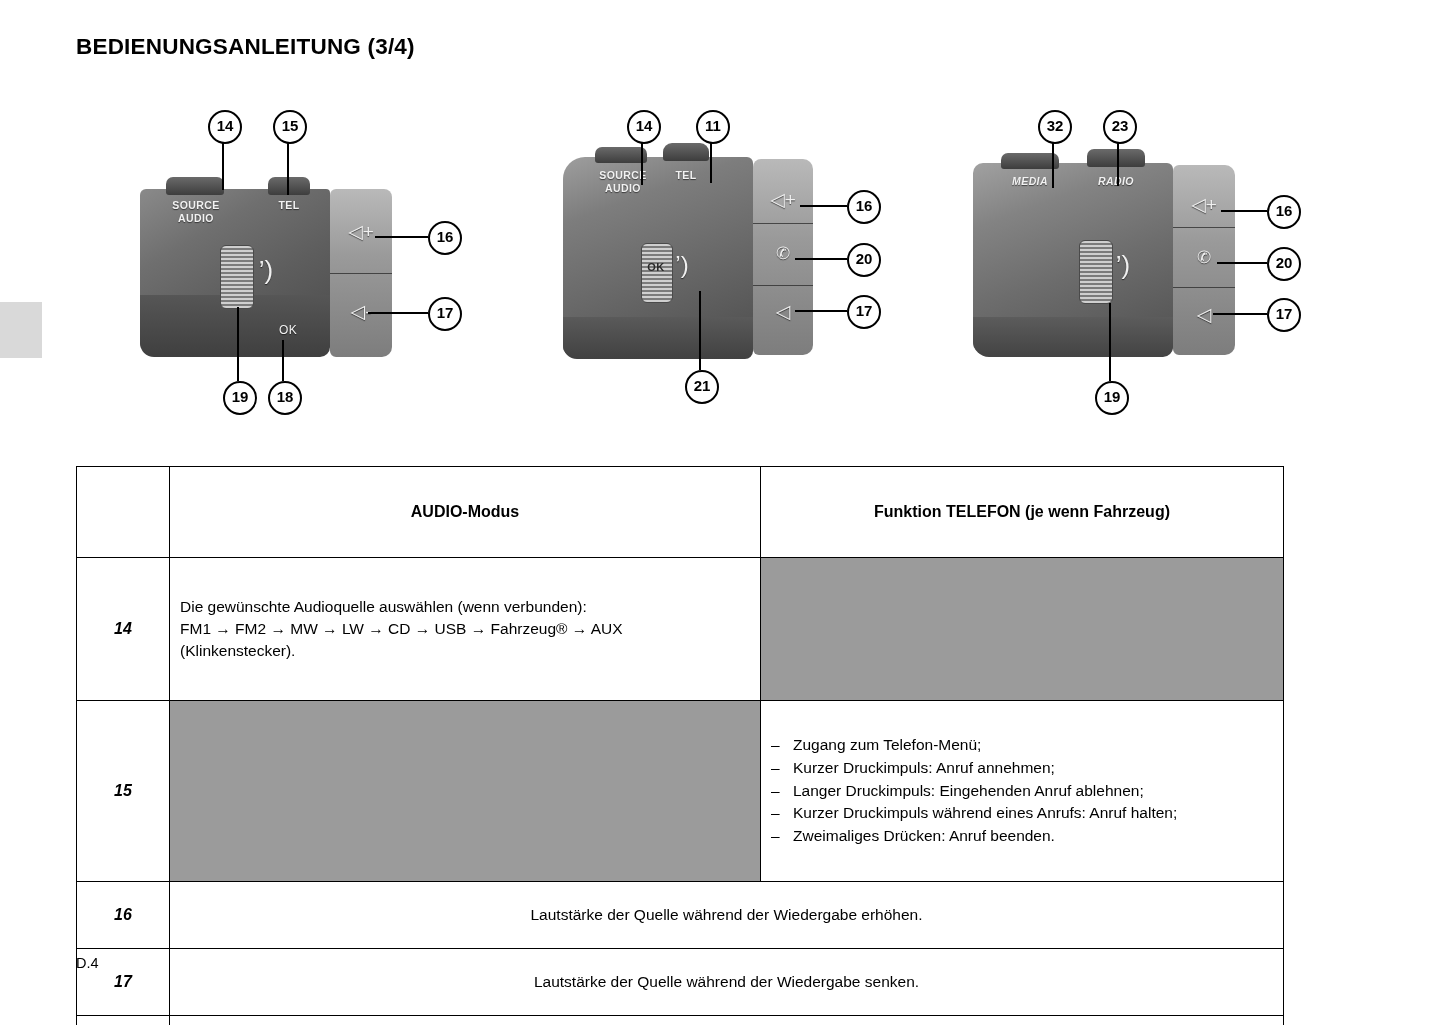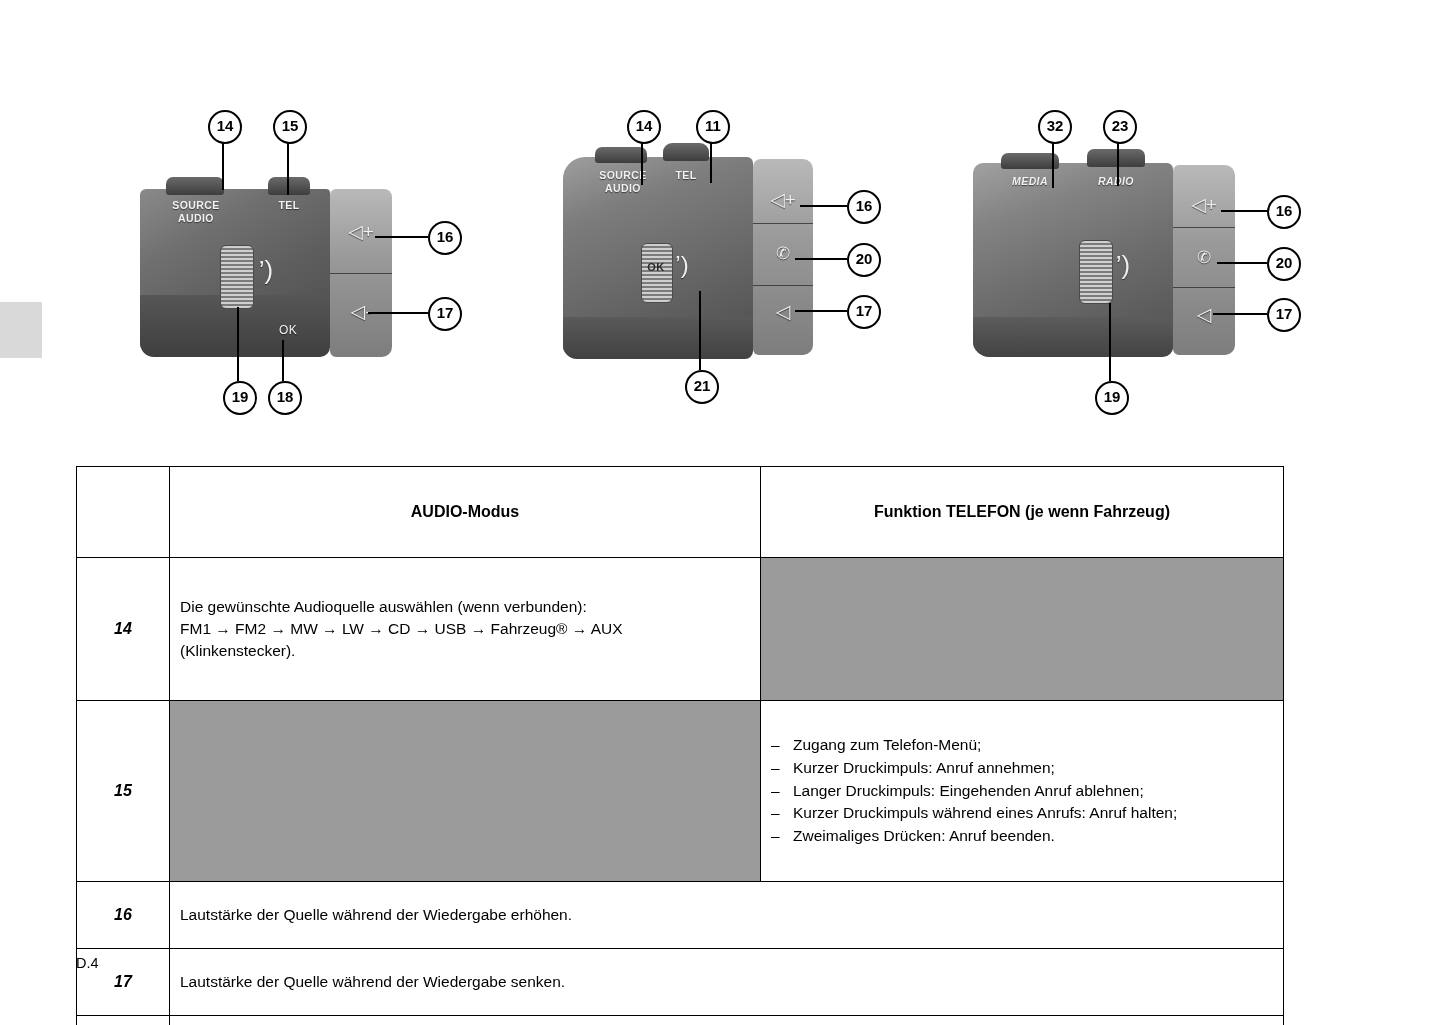--- a/index.html
+++ b/index.html
@@ -172,31 +172,32 @@
     padding: 0;
     list-style: none;
     line-height: 1.48;
   }
   .dash-list li {
     display: flex;
     gap: 12px;
   }
   .dash-list li .d { width: 10px; }
   .center-span {
-    text-align: left;
+    text-align: center;
   }
   .row-sm td { height: 34px; }
 </style>
 </head>
 <body>
 
 <div class="page">
 
   <div class="side-tab"></div>
 
+  <div class="title">BEDIENUNGSANLEITUNG (3/4)</div>
 
   <div class="figures">
 
     <div class="fig fig1" style="width:360px;height:330px;">
 
       <div class="callout" style="left:88px;top:15px;">14</div>
       <div class="callout" style="left:153px;top:15px;">15</div>
       <div class="lead v" style="left:102px;top:45px;height:50px;"></div>
       <div class="lead v" style="left:167px;top:45px;height:55px;"></div>
 

